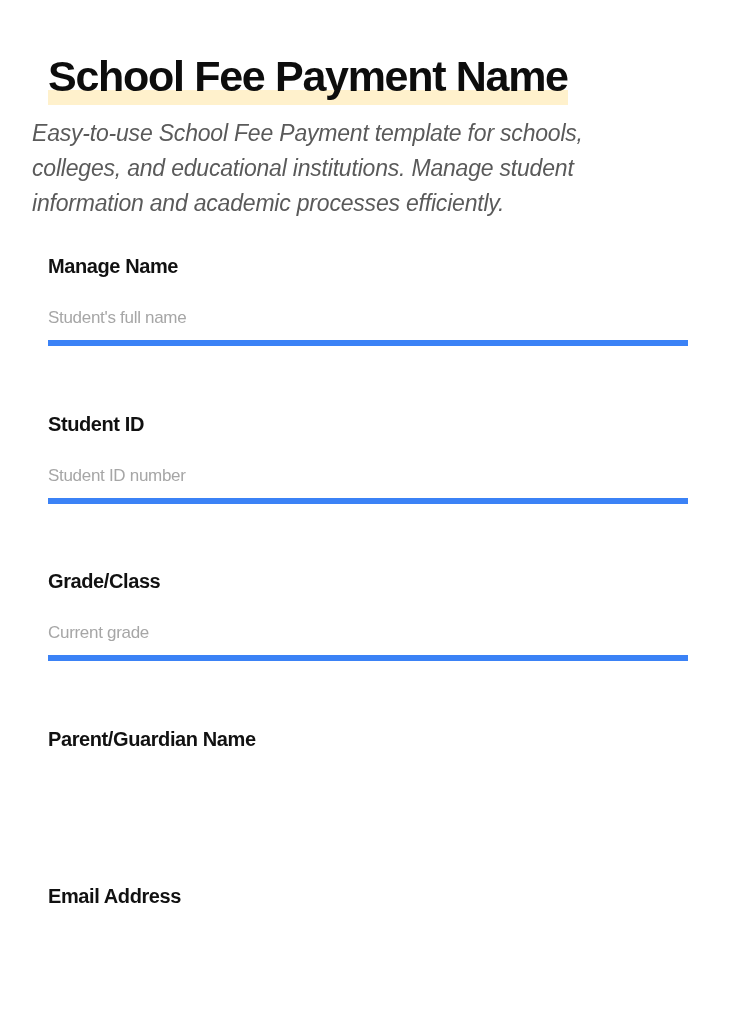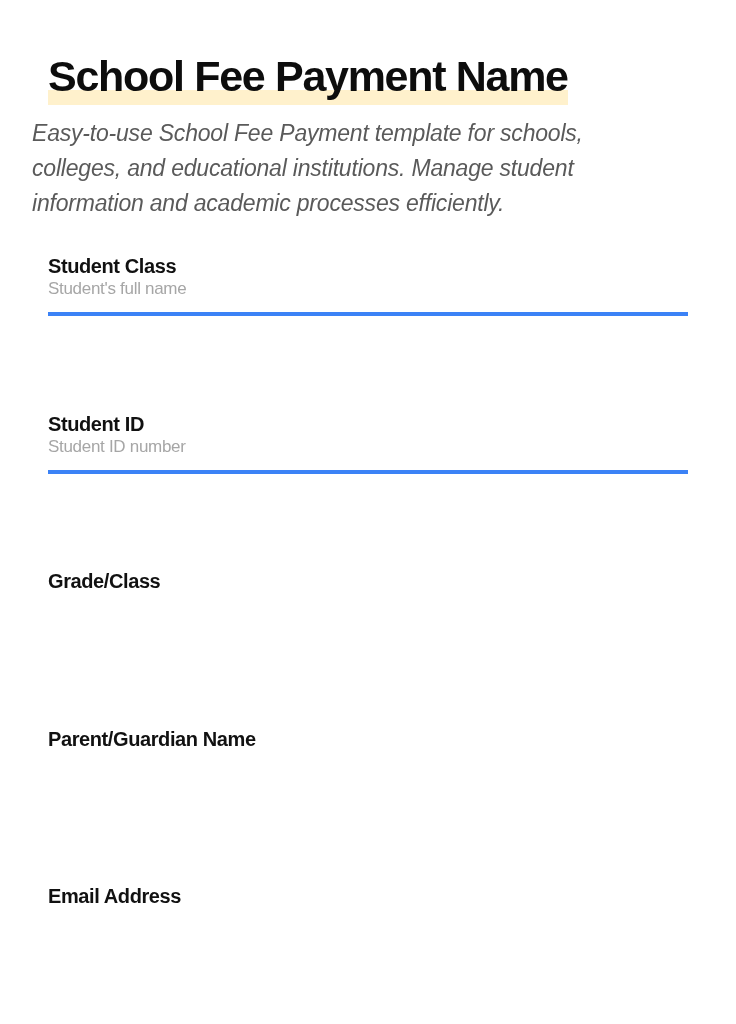--- a/index.html
+++ b/index.html
@@ -30,53 +30,54 @@
       color: #5a5a5a; letter-spacing: -0.2px;
     }
     .field {
       position: absolute; left: 48px; width: 640px;
     }
     .field-label {
       font-size: 20px; font-weight: 700; color: #111111;
       letter-spacing: -0.4px; line-height: 28px;
     }
     .field-input {
-      display: block; width: 640px; 
-      border: none; border-bottom: 4px solid #3b82f6;
+      display: block; width: 640px; margin-top: 30px;
+      border: none; border-bottom: 6px solid #3b82f6;
       outline: none; background: transparent;
       font-family: "Liberation Sans", "DejaVu Sans", sans-serif;
       font-size: 17px; color: #333;
       padding: 0 0 14px 0; height: 36px; letter-spacing: -0.3px;
     }
     .field-input::placeholder { color: #a6a6a6; }
   </style>
 </head>
 <body>
 
 <div class="page">
 
   <div class="title-wrap">
     <div class="title-highlight"></div>
     <h1 class="title">School Fee Payment Name</h1>
   </div>
 
   <p class="subtitle">Easy-to-use School Fee Payment template for schools, colleges, and educational institutions. Manage student information and academic processes efficiently.</p>
 
   <div class="field" style="top:252px;">
-    <label class="field-label">Student Class</label>
+    <label class="field-label">Manage Name</label>
     <input class="field-input" type="text" placeholder="Student's full name" style="">
   </div>
 
   <div class="field" style="top:410px;">
     <label class="field-label">Student ID</label>
     <input class="field-input" type="text" placeholder="Student ID number" style="">
   </div>
 
   <div class="field" style="top:567px;">
     <label class="field-label">Grade/Class</label>
+    <input class="field-input" type="text" placeholder="Current grade" style="">
   </div>
 
   <div class="field" style="top:725px;">
     <label class="field-label">Parent/Guardian Name</label>
   </div>
 
   <div class="field" style="top:882px;">
     <label class="field-label">Email Address</label>
   </div>
 

